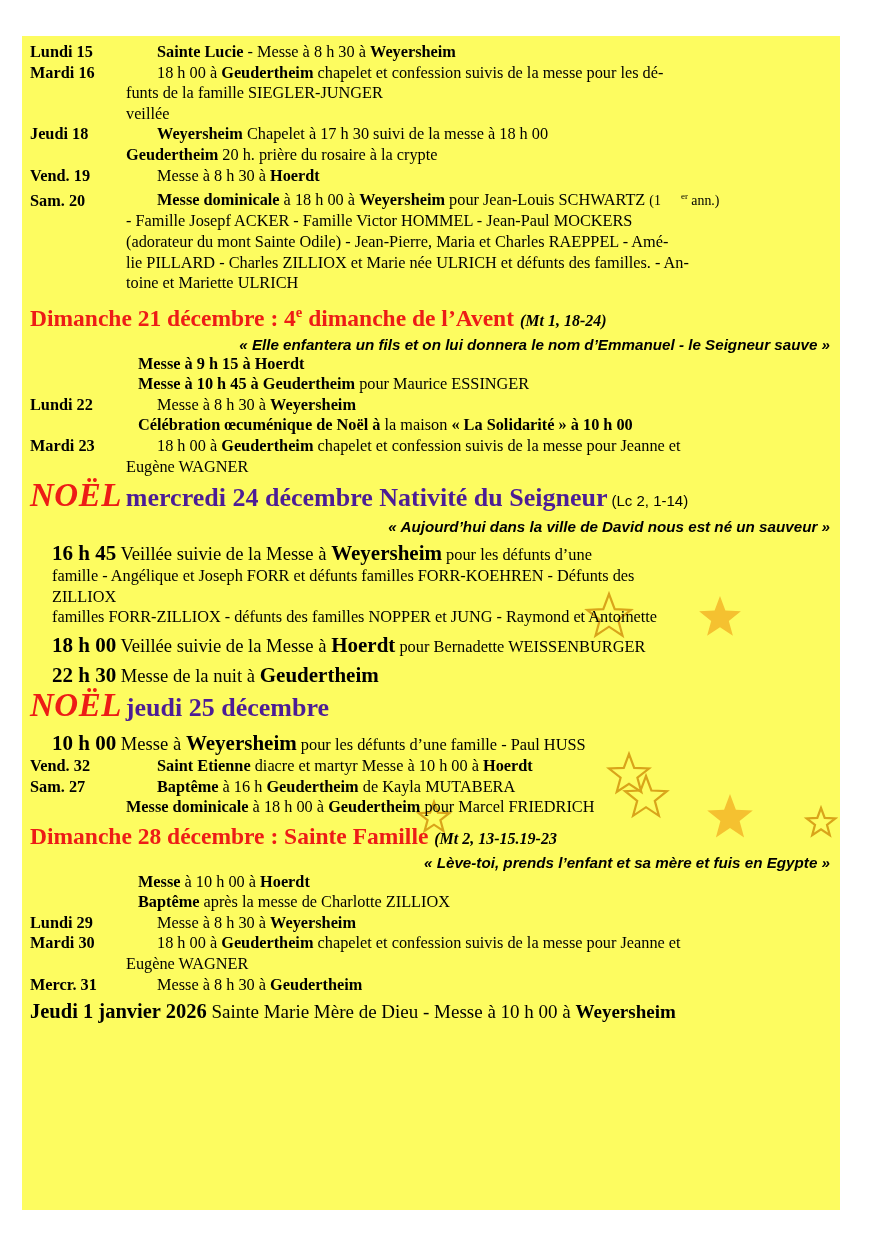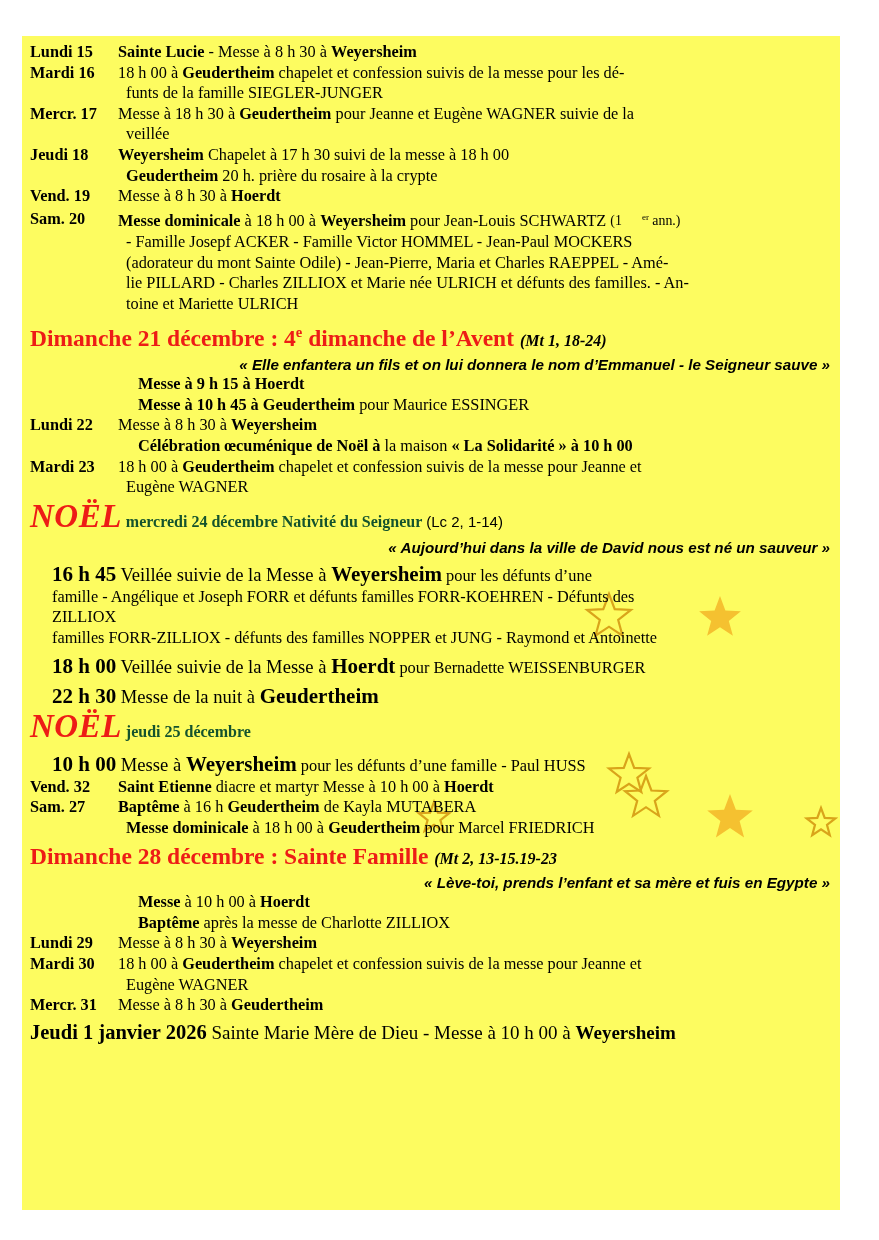--- a/index.html
+++ b/index.html
@@ -34,24 +34,25 @@
     left: 0; top: 0;
     width: 818px; height: 1174px;
     pointer-events: none;
   }
 
   .content { position: relative; z-index: 2; }
 
   
   .row {
     display: flex;
-    align-items: center;
-    font-size: 16.3px;
-    line-height: 20.6px;
-    color: #000;
+    align-items: flex-end;
+    font-size: 16.3px;
+    line-height: 20.6px;
+    color: #000;
+    gap: 39px;
   }
   .daylabel {
     flex: 0 0 88px;
     font-weight: bold;
     white-space: nowrap;
   }
   .body { flex: 1 1 auto; }
   .indented {
     margin-left: 96px;
     font-size: 16.3px;
@@ -87,23 +88,23 @@
     line-height: 30px;
   }
   .noel-word {
     color: #ed1c16;
     font-weight: bold;
     font-style: italic;
     font-size: 33px;
     letter-spacing: 0.5px;
   }
   .noel-rest {
-    color: #14532d;
-    font-weight: bold;
-    font-size: 16px;
+    color: #4c1d95;
+    font-weight: bold;
+    font-size: 26px;
   }
   .noel-ref {
     color: #000;
     font-weight: normal;
     font-size: 15px;
     font-family: "Liberation Sans", "DejaVu Sans", sans-serif;
   }
 
   .quote {
     font-family: "Liberation Sans", "DejaVu Sans", sans-serif;
@@ -160,24 +161,20 @@
       <div id="entries1">
           <div class="row">
             <div class="daylabel">Lundi 15</div>
             <div class="body"><b>Sainte Lucie</b><span> - Messe à 8 h 30 à </span><b>Weyersheim</b></div>
           </div>
           <div class="row">
             <div class="daylabel">Mardi 16</div>
             <div class="body"><span>18 h 00 à </span><b>Geudertheim</b><span> chapelet et confession suivis de la messe  pour les dé-</span></div>
           </div>
           <div class="indented"><span>funts de la famille SIEGLER-JUNGER</span></div>
-          <div class="row">
-            <div class="daylabel">Mercr. 17</div>
-            <div class="body"><span>Messe à 18 h 30 à </span><b>Geudertheim</b><span> pour Jeanne et Eugène WAGNER suivie de la</span></div>
-          </div>
           <div class="indented"><span>veillée</span></div>
           <div class="row">
             <div class="daylabel">Jeudi 18</div>
             <div class="body"><b>Weyersheim</b><span> Chapelet à 17 h 30 suivi de la messe à 18 h 00</span></div>
           </div>
           <div class="indented"><b>Geudertheim</b><span> 20 h. prière du rosaire à la crypte</span></div>
           <div class="row">
             <div class="daylabel">Vend. 19</div>
             <div class="body"><span>Messe à 8 h 30 à </span><b>Hoerdt</b></div>
           </div>

